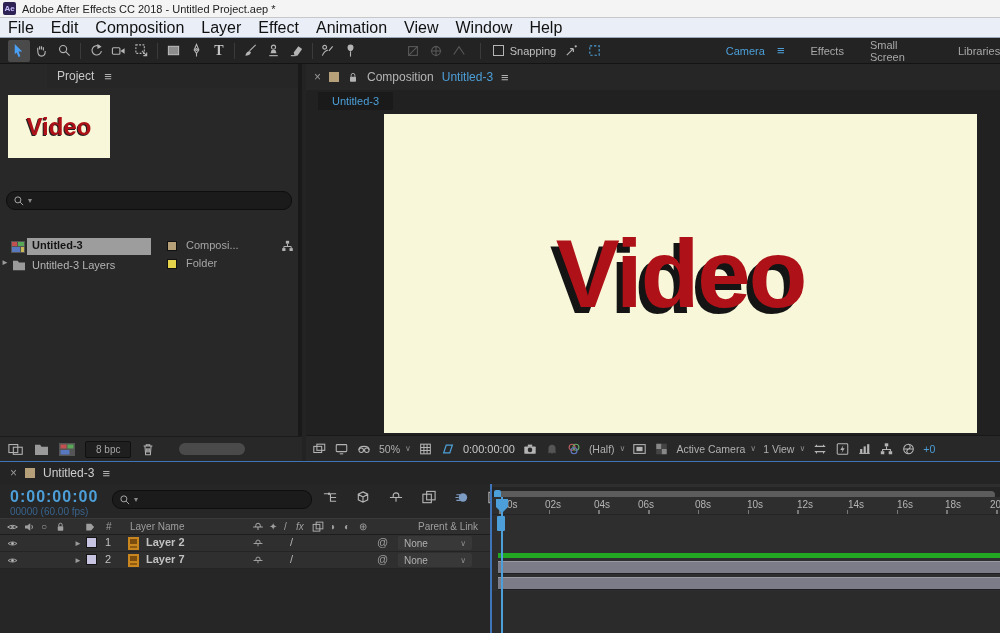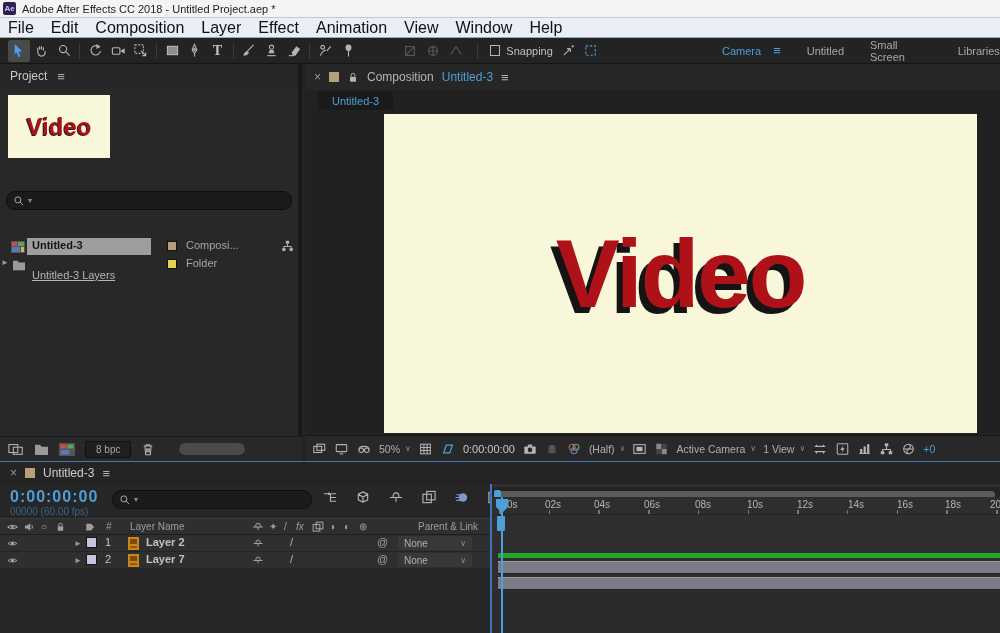--- a/index.html
+++ b/index.html
@@ -31,21 +31,21 @@
   .tool { width:24px; height:22px; display:flex; align-items:center; justify-content:center; }
   .tool.active { background:#4a4a4a; border-radius:2px; }
   .tsep { width:1px; height:16px; background:#3a3a3a; margin:0 4px; }
   .ws { font-size:11px; color:#a8a8a8; margin-left:26px; }
   .ws.active { color:#4c9fd8; margin-left:0; }
   .glyph { color:#a8a8a8; font-size:11px; }
   .chk { width:11px; height:11px; border:1px solid #b5b5b5; background:transparent; }
 
   
   #project-panel { position:absolute; left:0; top:64px; width:302px; height:397px;
-    background:#282828; border-right:4px solid #191919; }
+    background:#282828; border-right:4px solid #191919;padding-left:47px; }
   .ptab { height:24px; display:flex; align-items:center; gap:10px; padding-left:10px;
     background:#262626; color:#c9c9c9; font-size:12px; }
   .thumb { position:absolute; left:8px; top:31px; width:102px; height:63px;
     display:flex; align-items:center; justify-content:center; }
   .meta { position:absolute; left:118px; top:32px; color:#a9a9a9; font-size:10px; line-height:14px; }
   .meta .nm { color:#e0e0e0; font-weight:bold; font-size:12px; }
   .searchbox { position:absolute; background:#1b1b1b; border:1px solid #0e0e0e; border-radius:9px;
     display:flex; align-items:center; gap:3px; padding-left:6px; }
   .searchbox input { background:transparent; border:none; outline:none; color:#ccc;
     font-size:10px; width:70%; }
@@ -250,21 +250,21 @@
           <circle cx="12.5" cy="3.5" r="1.2" fill="#b4b4b4"></circle>
         </svg>
     </div>
     <div class="tool">
       <svg width="15" height="15" viewBox="0 0 16 16">
           <rect x="3" y="3" width="10" height="10" fill="none" stroke="#4c9fd8" stroke-width="1.2" stroke-dasharray="2.5 2"></rect>
         </svg>
     </div>
     <span class="ws active" style="margin-left:120px">Camera</span>
     <span class="hamb" style="color:#4c9fd8; margin-left:12px;">≡</span>
-    <span class="ws">Untitled</span>
+    <span class="ws">Effects</span>
     <span class="ws">Small Screen</span>
     <span class="ws">Libraries</span>
   </div>
 
   <div id="project-panel">
     <div class="ptab">
       <span>Project</span>
       <span class="hamb">≡</span>
     </div>
     <div class="thumb" style="background:#f8f7d9;">
@@ -295,21 +295,21 @@
           <rect x="1.5" y="10" width="4" height="3.5" fill="#b4b4b4"></rect>
           <rect x="10.5" y="10" width="4" height="3.5" fill="#b4b4b4"></rect>
           <path class="ic" d="M8 4.5 V8 M3.5 10 V8 h9 v2"></path>
       </svg>
     </div>
     <div class="prow" style="top:192px;">
       <span class="abs" style="left:1px; top:2px; font-size:8px; color:#9a9a9a;">►</span>
       <svg class="abs" style="left:12px; top:3px;" width="14" height="12" viewBox="0 0 16 14">
           <path d="M1 2 h5.5 l1.5 2 H15 v9 H1 Z" fill="#9a9a9a"></path>
         </svg>
-      <span class="abs" style="left:32px; top:13px;text-decoration:underline;">Untitled-3 Layers</span>
+      <span class="abs" style="left:32px; top:3px;">Untitled-3 Layers</span>
       <div class="chip" style="left:167px; background:#e6d34c;"></div>
       <span class="abs" style="left:186px; top:1px; color:#a5a5a5;">Folder</span>
     </div>
     <div class="pfoot">
       <svg width="16" height="14" viewBox="0 0 18 14">
           <rect class="ic" x="1" y="2" width="10" height="9"></rect>
           <rect class="ic" x="6" y="5" width="10" height="8" fill="#282828"></rect>
         </svg>
       <svg width="15" height="13" viewBox="0 0 16 14">
           <path d="M1 2 h5.5 l1.5 2 H15 v9 H1 Z" fill="#9a9a9a"></path>
@@ -566,21 +566,21 @@
 
     <div id="tl-right">
       <div class="workarea-track">
         <div class="workarea"></div>
         <div class="wa-handle" style="left:4px;"></div>
       </div>
       <div class="ruler">
         <span style="left:18px">:00s</span>
         <span style="left:63px">02s</span>
         <span style="left:112px">04s</span>
-        <span style="left:162px">06s</span>
+        <span style="left:156px">06s</span>
         <span style="left:213px">08s</span>
         <span style="left:265px">10s</span>
         <span style="left:315px">12s</span>
         <span style="left:366px">14s</span>
         <span style="left:415px">16s</span>
         <span style="left:463px">18s</span>
         <span style="left:508px">20s</span>
         <div class="ticks"></div>
       </div>
       <div class="greenbar"></div>

